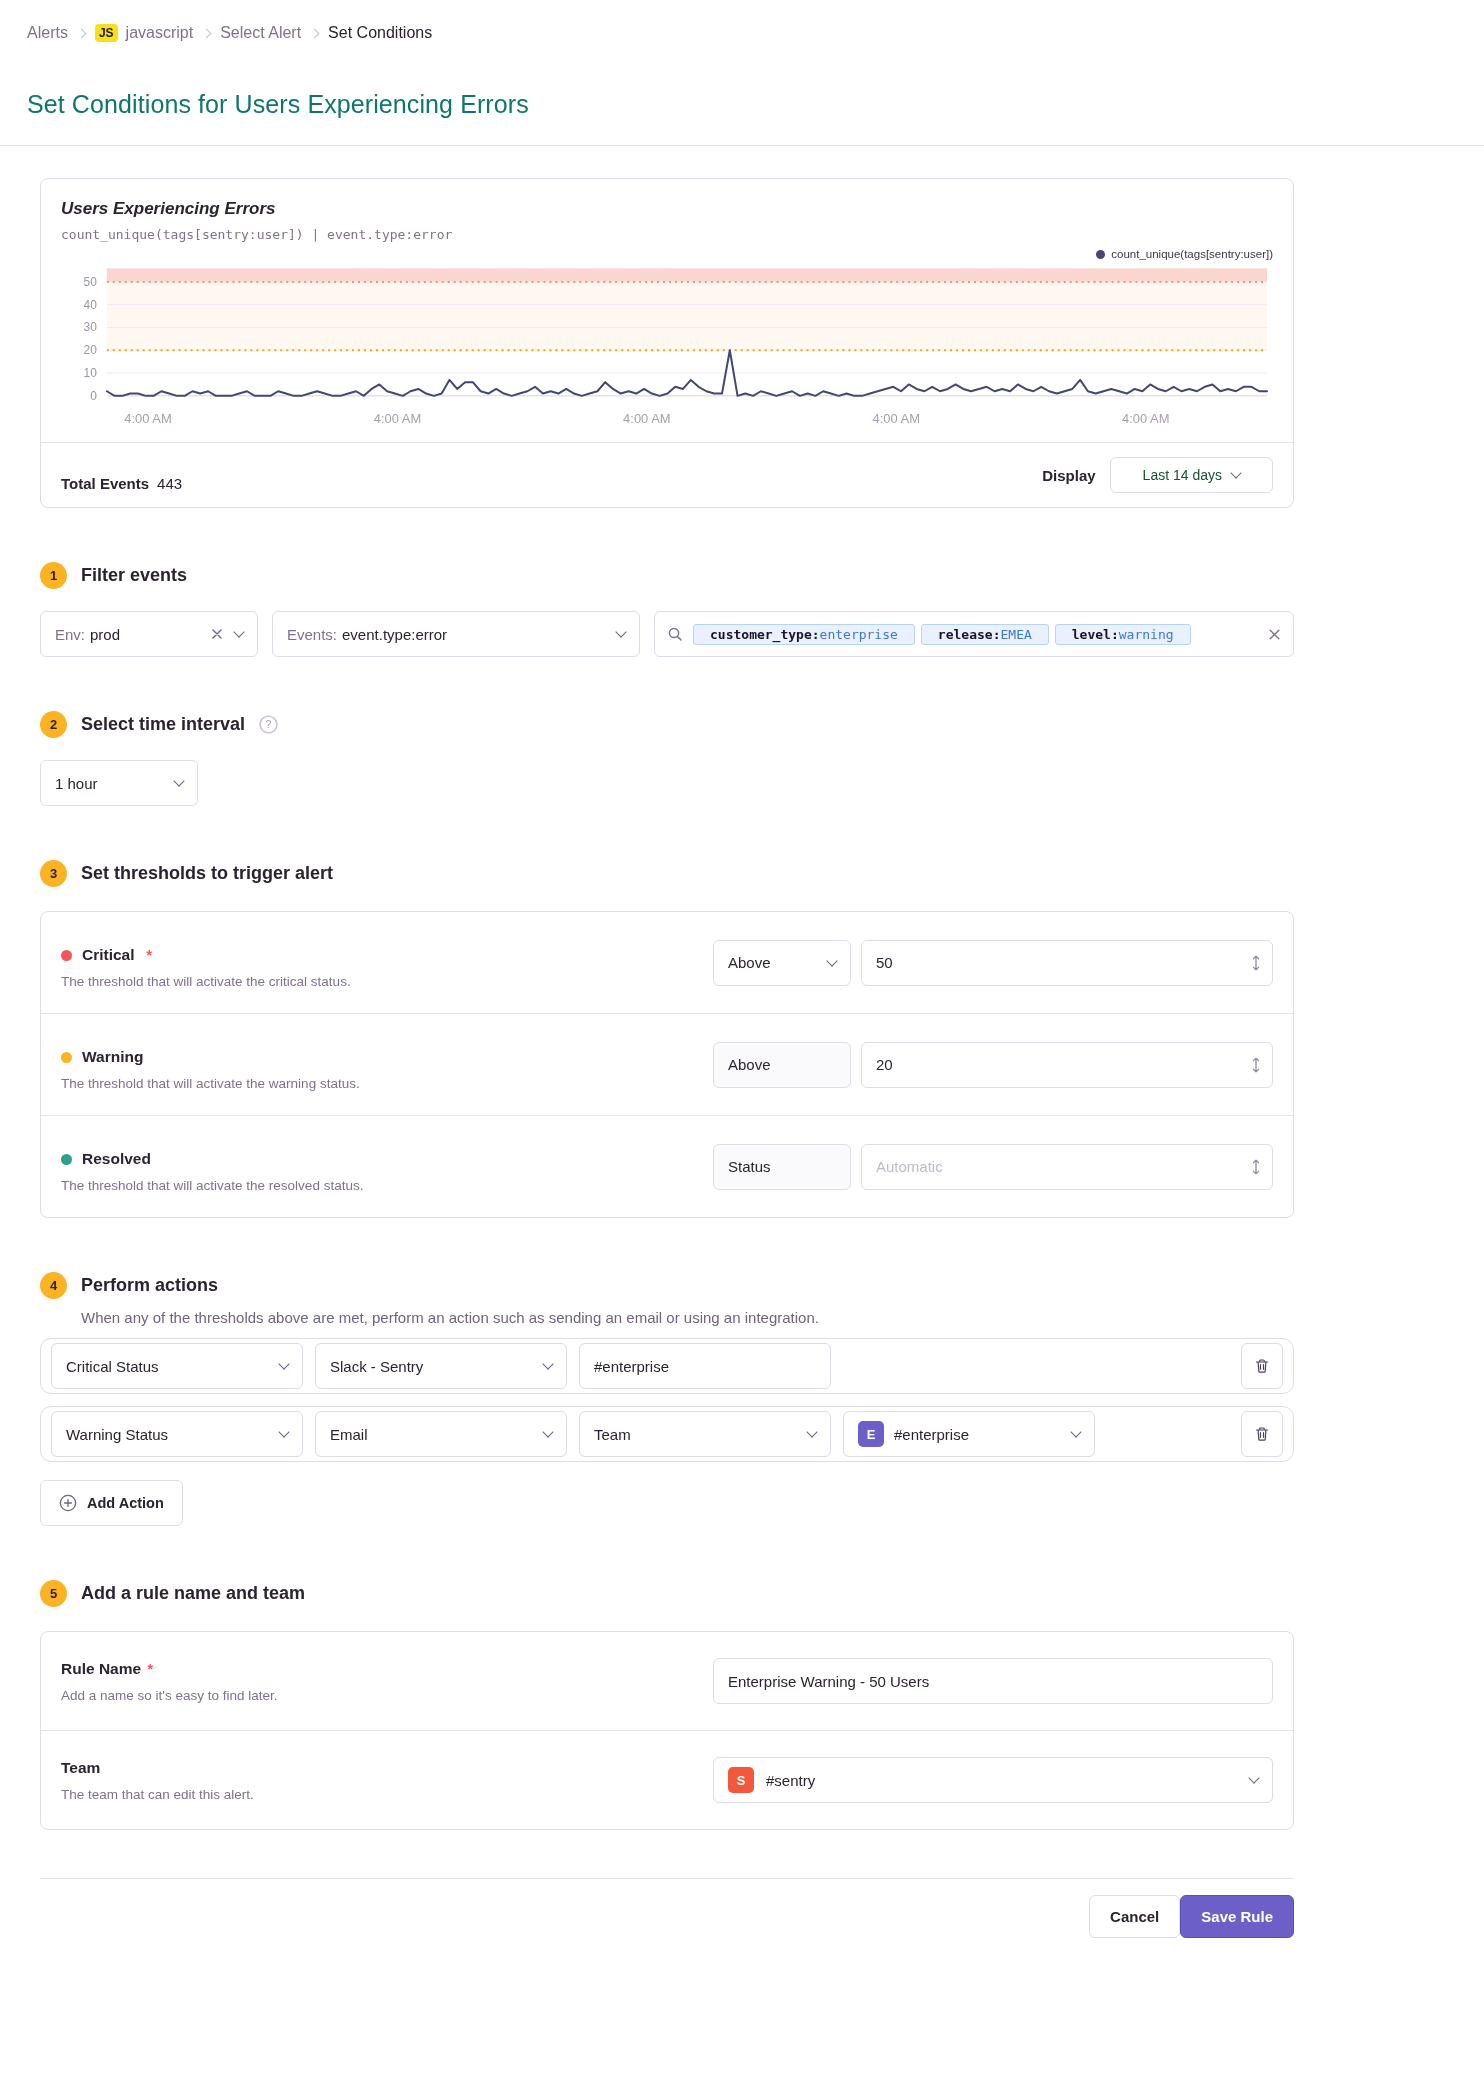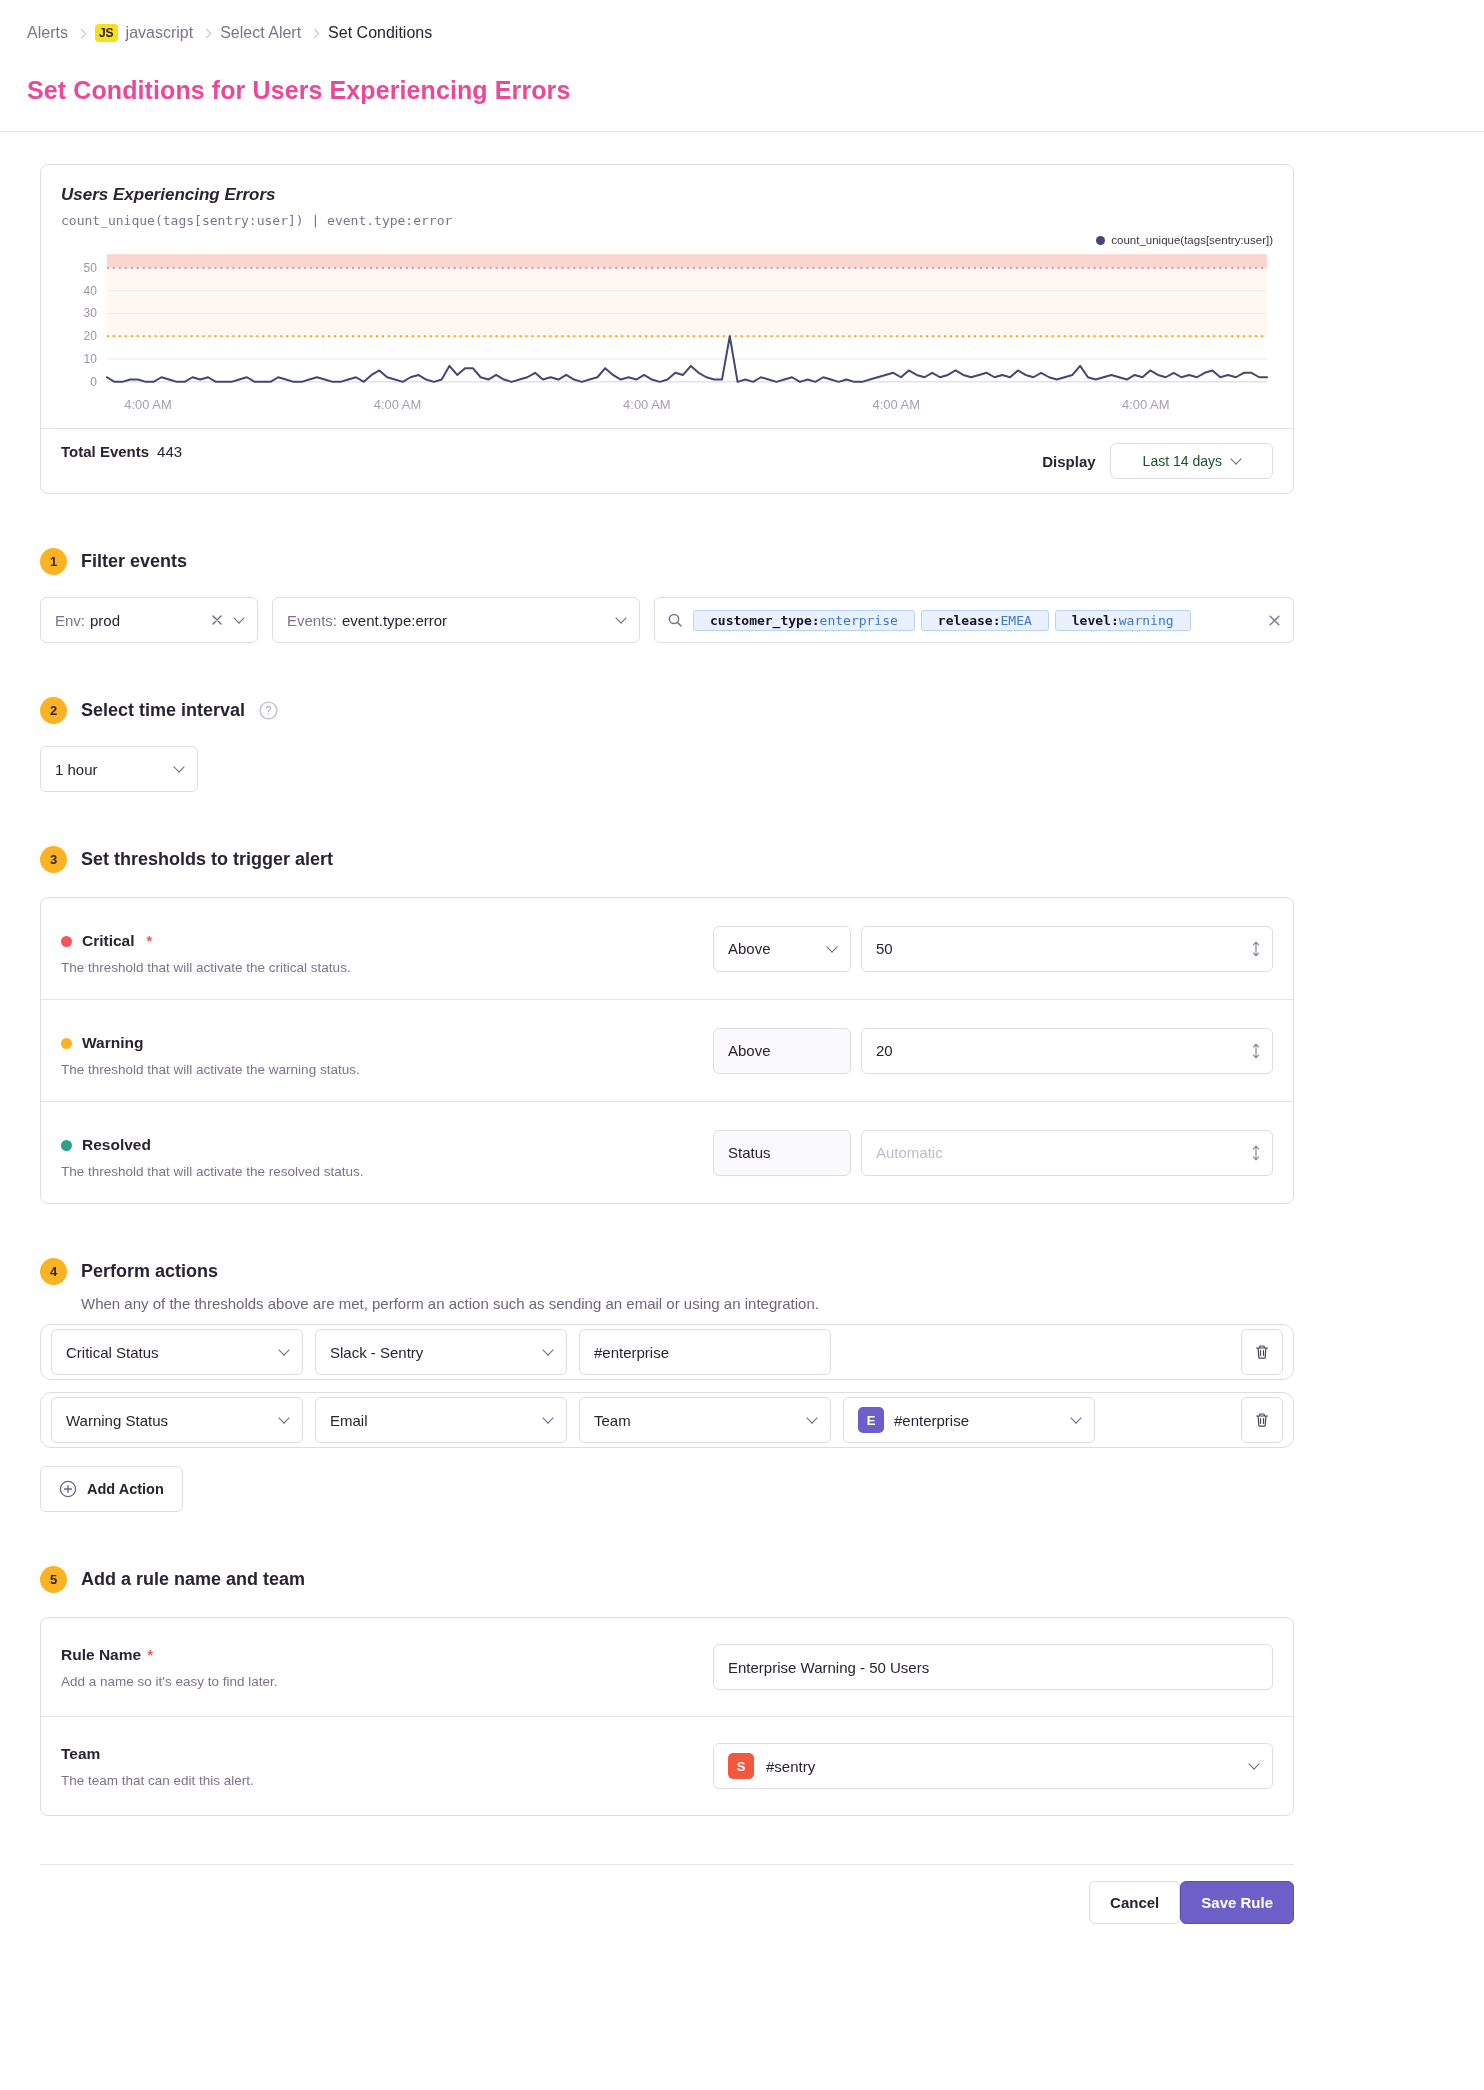--- a/index.html
+++ b/index.html
@@ -9,37 +9,37 @@
   
   .header { padding:24px 40px 0 27px; }
   .breadcrumb { display:flex; align-items:center; gap:10px; font-size:16px; }
   .crumb { color:#80708F; text-decoration:none; cursor:pointer; }
   .crumb.current { color:#2B2233; }
   .crumb-proj { display:flex; align-items:center; gap:8px; }
   .js-badge { background:#F7DF1E; color:#1E1A24; font-weight:700; font-size:12px;
               padding:2px 4px; border-radius:4px; line-height:1.2; }
   .sep { width:7px; height:7px; border-right:1.6px solid #C6BECF; border-top:1.6px solid #C6BECF;
          transform:rotate(45deg); margin-top:1px; }
-  h1.page-title { font-size:25px; font-weight:700; color:#ec4899; margin-top:34px; letter-spacing:.1px; }
+  h1.page-title { font-size:25px; font-weight:400; color:#0f766e; margin-top:48px; letter-spacing:.1px; }
   .page-divider { height:1px; background:#E7E1EC; margin-top:26px; }
 
   
   .content { width:1254px; margin-left:40px; }
 
   .panel { border:1px solid #E0DCE5; border-radius:8px; background:#fff; }
 
   
   .chart-panel { margin-top:32px; }
   .chart-inner { padding:20px 20px 6px 20px; }
   .chart-title { font-size:17px; font-weight:700; color:#2B2233;font-style:italic; }
   .chart-sub { font-family:"DejaVu Sans Mono", monospace; font-size:13px; color:#80708F; margin-top:8px; }
   .legend { display:flex; justify-content:flex-end; align-items:center; gap:6px;
             font-size:11.5px; color:#3C3447; margin-top:6px; }
   .legend-dot { width:9px; height:9px; border-radius:50%; background:#444674; display:inline-block; }
-  .chart-foot { display:flex; justify-content:space-between; align-items:flex-start;
+  .chart-foot { display:flex; justify-content:space-between; align-items:flex-end;
                 border-top:1px solid #E7E1EC; padding:14px 20px; }
   .te-label { font-weight:700; font-size:15px; color:#2B2233; }
   .te-value { font-size:15px; color:#2B2233; margin-left:8px; }
   .disp { display:flex; align-items:center; gap:14px; font-size:15px; font-weight:700; color:#2B2233; }
   .disp-btn { display:flex; align-items:center; gap:10px; border:1px solid #E0DCE5; border-radius:6px;
               background:#fff; padding:9px 32px; font-size:14px; font-weight:400; color:#14532d; cursor:pointer;
               font-family:"Liberation Sans", sans-serif; }
 
   
   .step { margin-top:54px; }

